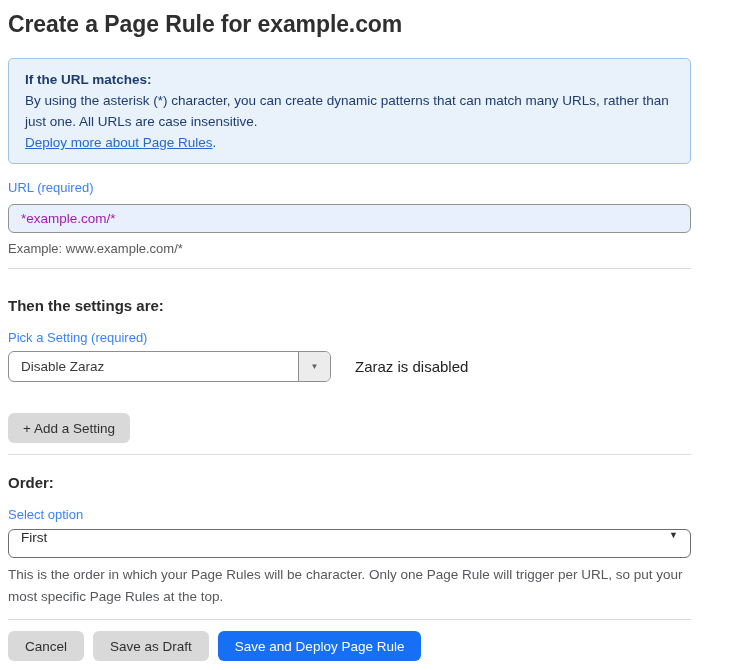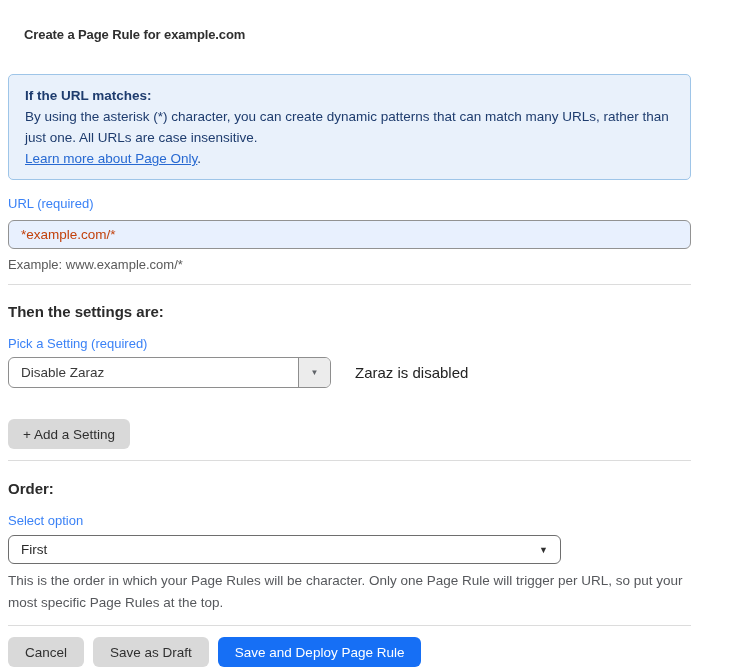--- a/index.html
+++ b/index.html
@@ -6,54 +6,54 @@
   html, body { margin: 0; padding: 0; }
   body {
     width: 750px; height: 670px; overflow: hidden;
     background: #ffffff;
     font-family: "Liberation Sans", sans-serif;
     color: #2e2e2e;
   }
   .container { margin-left: 8px; width: 683px; padding-top: 11px; }
 
   .page-title {
-    font-size: 13px; font-weight: bold; margin: 16px;
+    font-size: 23px; font-weight: bold; margin: 0;
     color: #2f2f2f; letter-spacing: -0.1px;
   }
 
   .info-box {
-    margin-top: 32px;
+    margin-top: 20px;
     background: #e9f1fb;
     border: 1px solid #9ec5e8;
     border-radius: 5px;
     padding: 10px 16px;
     font-size: 13.5px; line-height: 21px;
     color: #1e3c6e;
   }
   .info-box-heading { font-weight: bold; }
   .info-box a { color: #2769d2; text-decoration: underline; cursor: pointer; }
 
   .field-label { margin-top: 16px; font-size: 13px; color: #3b82f6; line-height: 16px; }
 
   .url-input {
     display: block;
     margin-top: 8px; width: 683px; height: 29px;
     background: #e8f0fe;
     border: 1px solid #929292; border-radius: 6px;
     padding: 0 12px;
-    font-size: 13.5px; color: #c2410c;
+    font-size: 13.5px; color: #a21caf;
     font-family: "Liberation Sans", sans-serif;
     outline: none;
   }
 
   .hint { margin-top: 8px; font-size: 13px; color: #5a5a5a; line-height: 16px; }
 
   .divider { border: none; border-top: 1px solid #dcdcdc; margin: 11px 0 0 0; width: 683px; }
 
-  .section-heading { margin-top: 18px; font-size: 15px; font-weight: bold; color: #2b2b2b; line-height: 17px; }
+  .section-heading { margin-top: 28px; font-size: 15px; font-weight: bold; color: #2b2b2b; line-height: 17px; }
   .order-heading { margin-top: 19px; }
 
   .select-row { margin-top: 5px; display: flex; align-items: center; }
   .setting-select {
     width: 323px; height: 31px;
     background: #ffffff;
     border: 1px solid #8e8e8e; border-radius: 6px;
     display: flex; overflow: hidden; cursor: pointer;
   }
   .setting-select-value {
@@ -71,24 +71,24 @@
   .btn {
     border: none; border-radius: 6px;
     font-family: "Liberation Sans", sans-serif;
     font-size: 13.5px; cursor: pointer;
     display: inline-flex; align-items: center; justify-content: center;
   }
   .btn-gray { background: #d9d9d9; color: #303030; }
   .add-setting-btn { margin-top: 31px; height: 30px; padding: 8px 15px; }
 
   .order-select {
-    margin-top: 6px; width: 553px; height: 29px;
+    margin-top: 6px; width: 683px; height: 29px;
     background: #ffffff;
     border: 1px solid #6e6e6e; border-radius: 6px;
-    display: flex; align-items: center; justify-content: space-between;
+    display: flex; align-items: flex-start; justify-content: space-between;
     padding: 0 12px; font-size: 13.5px; color: #2a2a2a; cursor: pointer;
   }
   .order-select-arrow { font-size: 9px; color: #2f2f2f; }
 
   .description {
     margin-top: 6px; width: 683px;
     font-size: 13.5px; line-height: 22px; color: #56585c;
   }
 
   .actions { margin-top: 11px; display: flex; gap: 9px; }
@@ -98,21 +98,21 @@
 </head>
 <body>
 
 <div class="container">
 
   <h1 class="page-title">Create a Page Rule for example.com</h1>
 
   <div class="info-box">
     <div class="info-box-heading">If the URL matches:</div>
     <div class="info-box-body">By using the asterisk (*) character, you can create dynamic patterns that can match many URLs, rather than just one. All URLs are case insensitive.</div>
-    <div><a>Learn more about Page Only</a><span>.</span></div>
+    <div><a>Deploy more about Page Rules</a><span>.</span></div>
   </div>
 
   <div class="field-label">URL (required)</div>
   <input class="url-input" type="text" value="*example.com/*" style="">
   <div class="hint">Example: www.example.com/*</div>
 
   <hr class="divider">
 
   <div class="section-heading">Then the settings are:</div>
 

